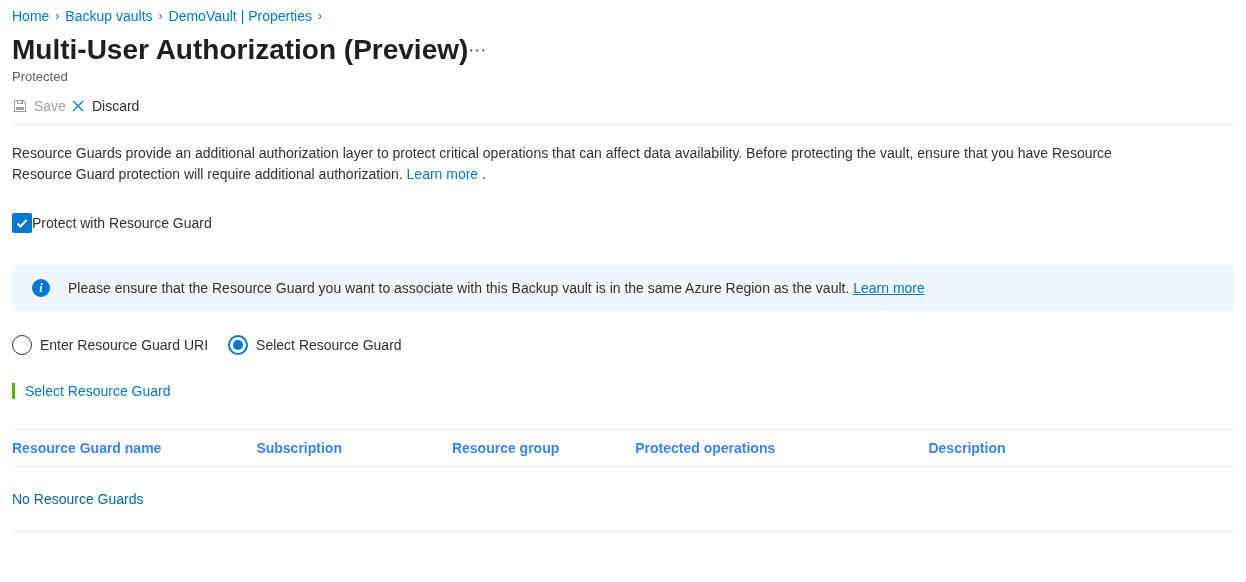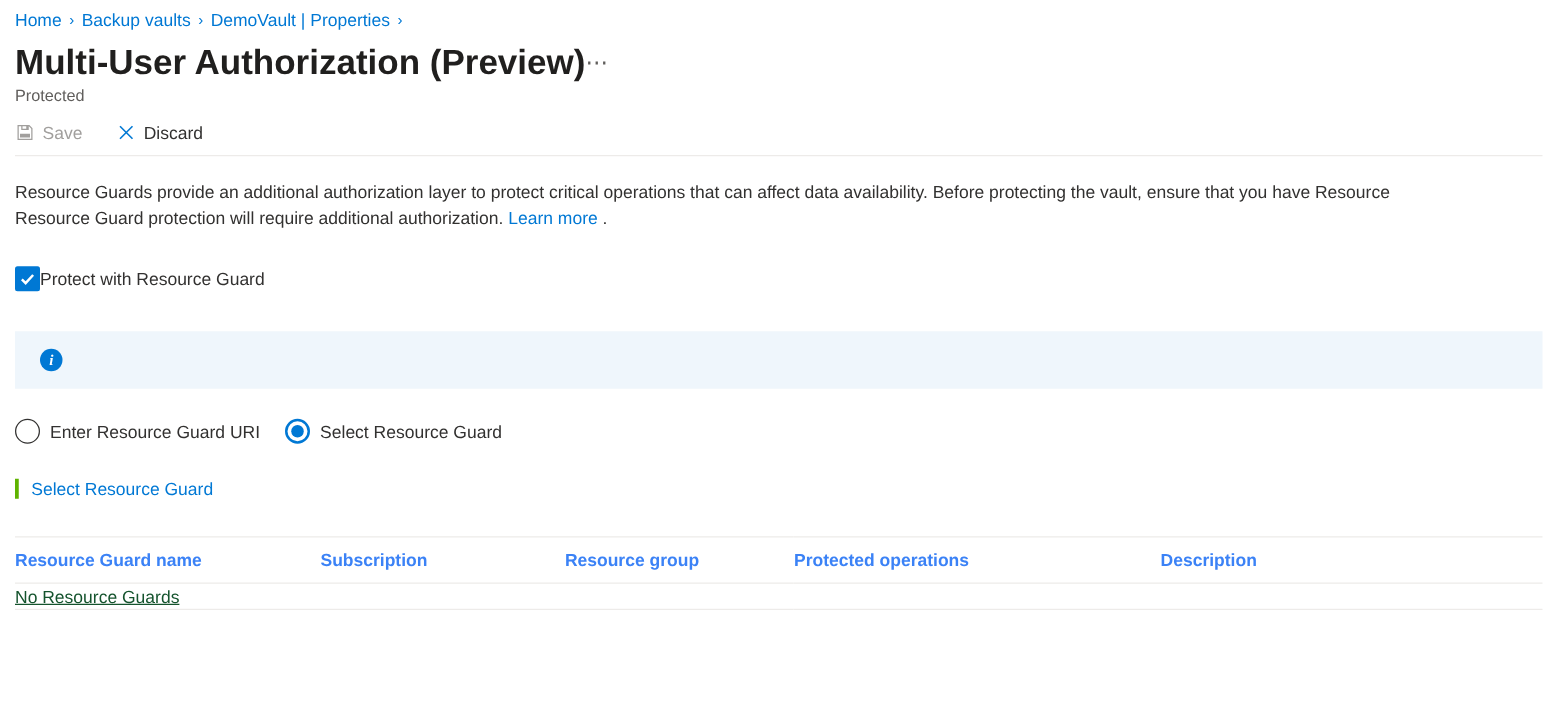--- a/index.html
+++ b/index.html
@@ -47,21 +47,21 @@
       letter-spacing: 1px;
     }
     .subtitle {
       color: #605e5c;
       font-size: 13px;
       margin-bottom: 14px;
     }
     .toolbar {
       display: flex;
       align-items: center;
-      gap: 27px;
+      gap: 4px;
       padding-bottom: 10px;
       border-bottom: 1px solid #edebe9;
       margin-bottom: 18px;
     }
     .toolbar-btn {
       display: inline-flex;
       align-items: center;
       gap: 6px;
       background: none;
       border: none;
@@ -176,25 +176,24 @@
     .table th {
       text-align: left;
       font-weight: 600;
       font-size: 14px;
       padding: 10px 0;
       border-bottom: 1px solid #edebe9;
       border-top: 1px solid #edebe9;
       color: #3b82f6;
     }
     .table td {
-      padding: 2px 0;
+      padding: 24px 0;
       border-bottom: 1px solid #edebe9;
       font-size: 14px;
-      color: #14532d;
-      text-decoration: underline;
+      color: #0369a1;
     }
   </style>
 </head>
 <body>
 
 <div class="breadcrumb">
   <span class="breadcrumb-item">Home</span>
   <span class="breadcrumb-sep">›</span>
   <span class="breadcrumb-item">Backup vaults</span>
   <span class="breadcrumb-sep">›</span>
@@ -233,20 +232,23 @@
   <div class="checkbox">
     <svg width="14" height="14" viewBox="0 0 14 14" fill="none" stroke="white" stroke-width="2">
       <polyline points="2.5,7.5 5.5,10.5 11.5,4"></polyline>
     </svg>
   </div>
   <span>Protect with Resource Guard</span>
 </div>
 
 <div class="info-banner">
   <div class="info-icon">i</div>
+  <div>
+    <span>Please ensure that the Resource Guard you want to associate with this Backup vault is in the same Azure Region as the vault. </span><span class="learn-more">Learn more</span>
+  </div>
 </div>
 
 <div class="radio-row">
   <div class="radio-option">
     <div class="radio"></div>
     <span>Enter Resource Guard URI</span>
   </div>
   <div class="radio-option">
     <div class="radio selected"></div>
     <span>Select Resource Guard</span>

